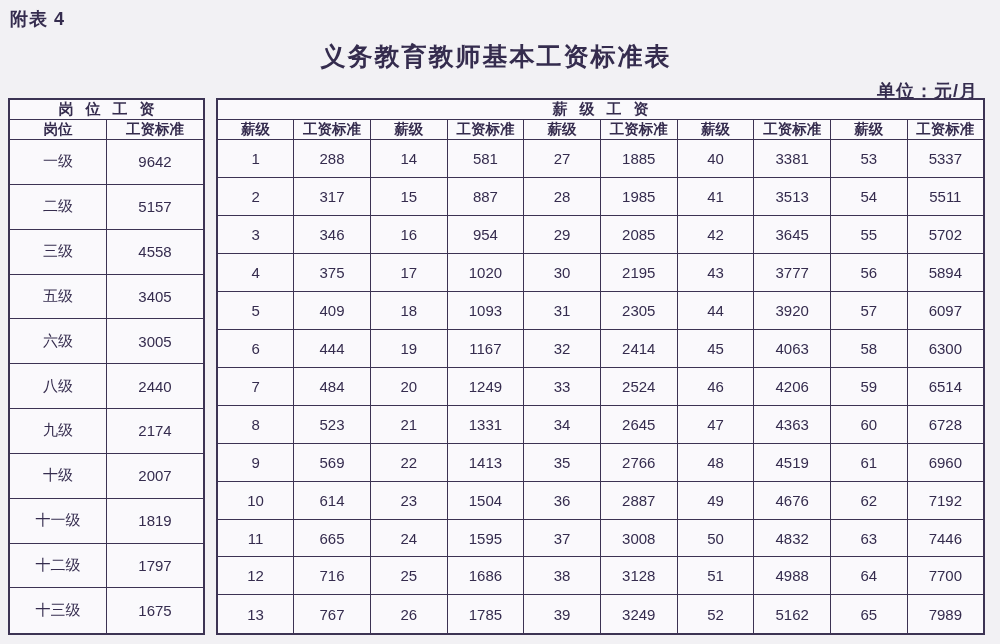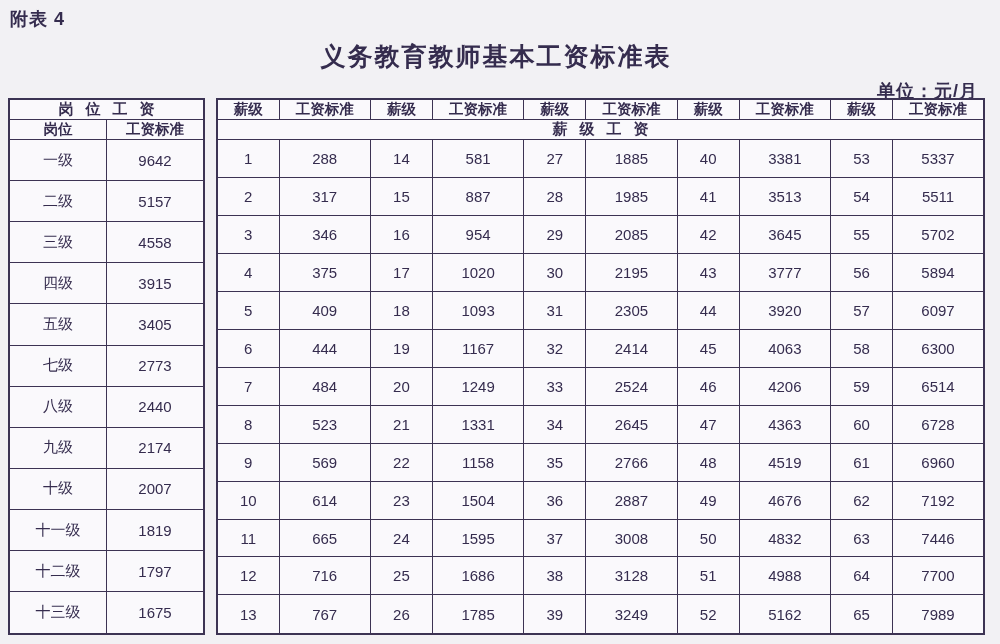--- a/index.html
+++ b/index.html
@@ -85,30 +85,26 @@
           </tr>
           <tr>
             <td class="col-name">二级</td>
             <td>5157</td>
           </tr>
           <tr>
             <td class="col-name">三级</td>
             <td>4558</td>
           </tr>
           <tr>
-            <td class="col-name">四级</td>
-            <td>3915</td>
-          </tr>
-          <tr>
             <td class="col-name">五级</td>
             <td>3405</td>
           </tr>
           <tr>
-            <td class="col-name">七级</td>
-            <td>2773</td>
+            <td class="col-name">六级</td>
+            <td>3005</td>
           </tr>
           <tr>
             <td class="col-name">八级</td>
             <td>2440</td>
           </tr>
           <tr>
             <td class="col-name">九级</td>
             <td>2174</td>
           </tr>
           <tr>
@@ -125,35 +121,35 @@
           </tr>
           <tr>
             <td class="col-name">十三级</td>
             <td>1675</td>
           </tr>
         </tbody>
     </table>
 
     <table class="grade-table">
       <thead>
-        <tr id="grade-header-row">
-            <th class="col-grade">薪级</th>
-            <th class="col-salary">工资标准</th>
-            <th class="col-grade">薪级</th>
-            <th class="col-salary">工资标准</th>
-            <th class="col-grade">薪级</th>
-            <th class="col-salary">工资标准</th>
-            <th class="col-grade">薪级</th>
-            <th class="col-salary">工资标准</th>
-            <th class="col-grade">薪级</th>
-            <th class="col-salary">工资标准</th>
-          </tr>
         <tr>
           <th colspan="10" class="span-title">薪级工资</th>
         </tr>
+        <tr id="grade-header-row">
+            <th class="col-grade">薪级</th>
+            <th class="col-salary">工资标准</th>
+            <th class="col-grade">薪级</th>
+            <th class="col-salary">工资标准</th>
+            <th class="col-grade">薪级</th>
+            <th class="col-salary">工资标准</th>
+            <th class="col-grade">薪级</th>
+            <th class="col-salary">工资标准</th>
+            <th class="col-grade">薪级</th>
+            <th class="col-salary">工资标准</th>
+          </tr>
       </thead>
       <tbody id="grade-body">
           <tr>
             <td class="col-grade">1</td>
             <td class="col-salary">288</td>
             <td class="col-grade">14</td>
             <td class="col-salary">581</td>
             <td class="col-grade">27</td>
             <td class="col-salary">1885</td>
             <td class="col-grade">40</td>
@@ -242,21 +238,21 @@
             <td class="col-salary">2645</td>
             <td class="col-grade">47</td>
             <td class="col-salary">4363</td>
             <td class="col-grade">60</td>
             <td class="col-salary">6728</td>
           </tr>
           <tr>
             <td class="col-grade">9</td>
             <td class="col-salary">569</td>
             <td class="col-grade">22</td>
-            <td class="col-salary">1158</td>
+            <td class="col-salary">1413</td>
             <td class="col-grade">35</td>
             <td class="col-salary">2766</td>
             <td class="col-grade">48</td>
             <td class="col-salary">4519</td>
             <td class="col-grade">61</td>
             <td class="col-salary">6960</td>
           </tr>
           <tr>
             <td class="col-grade">10</td>
             <td class="col-salary">614</td>

